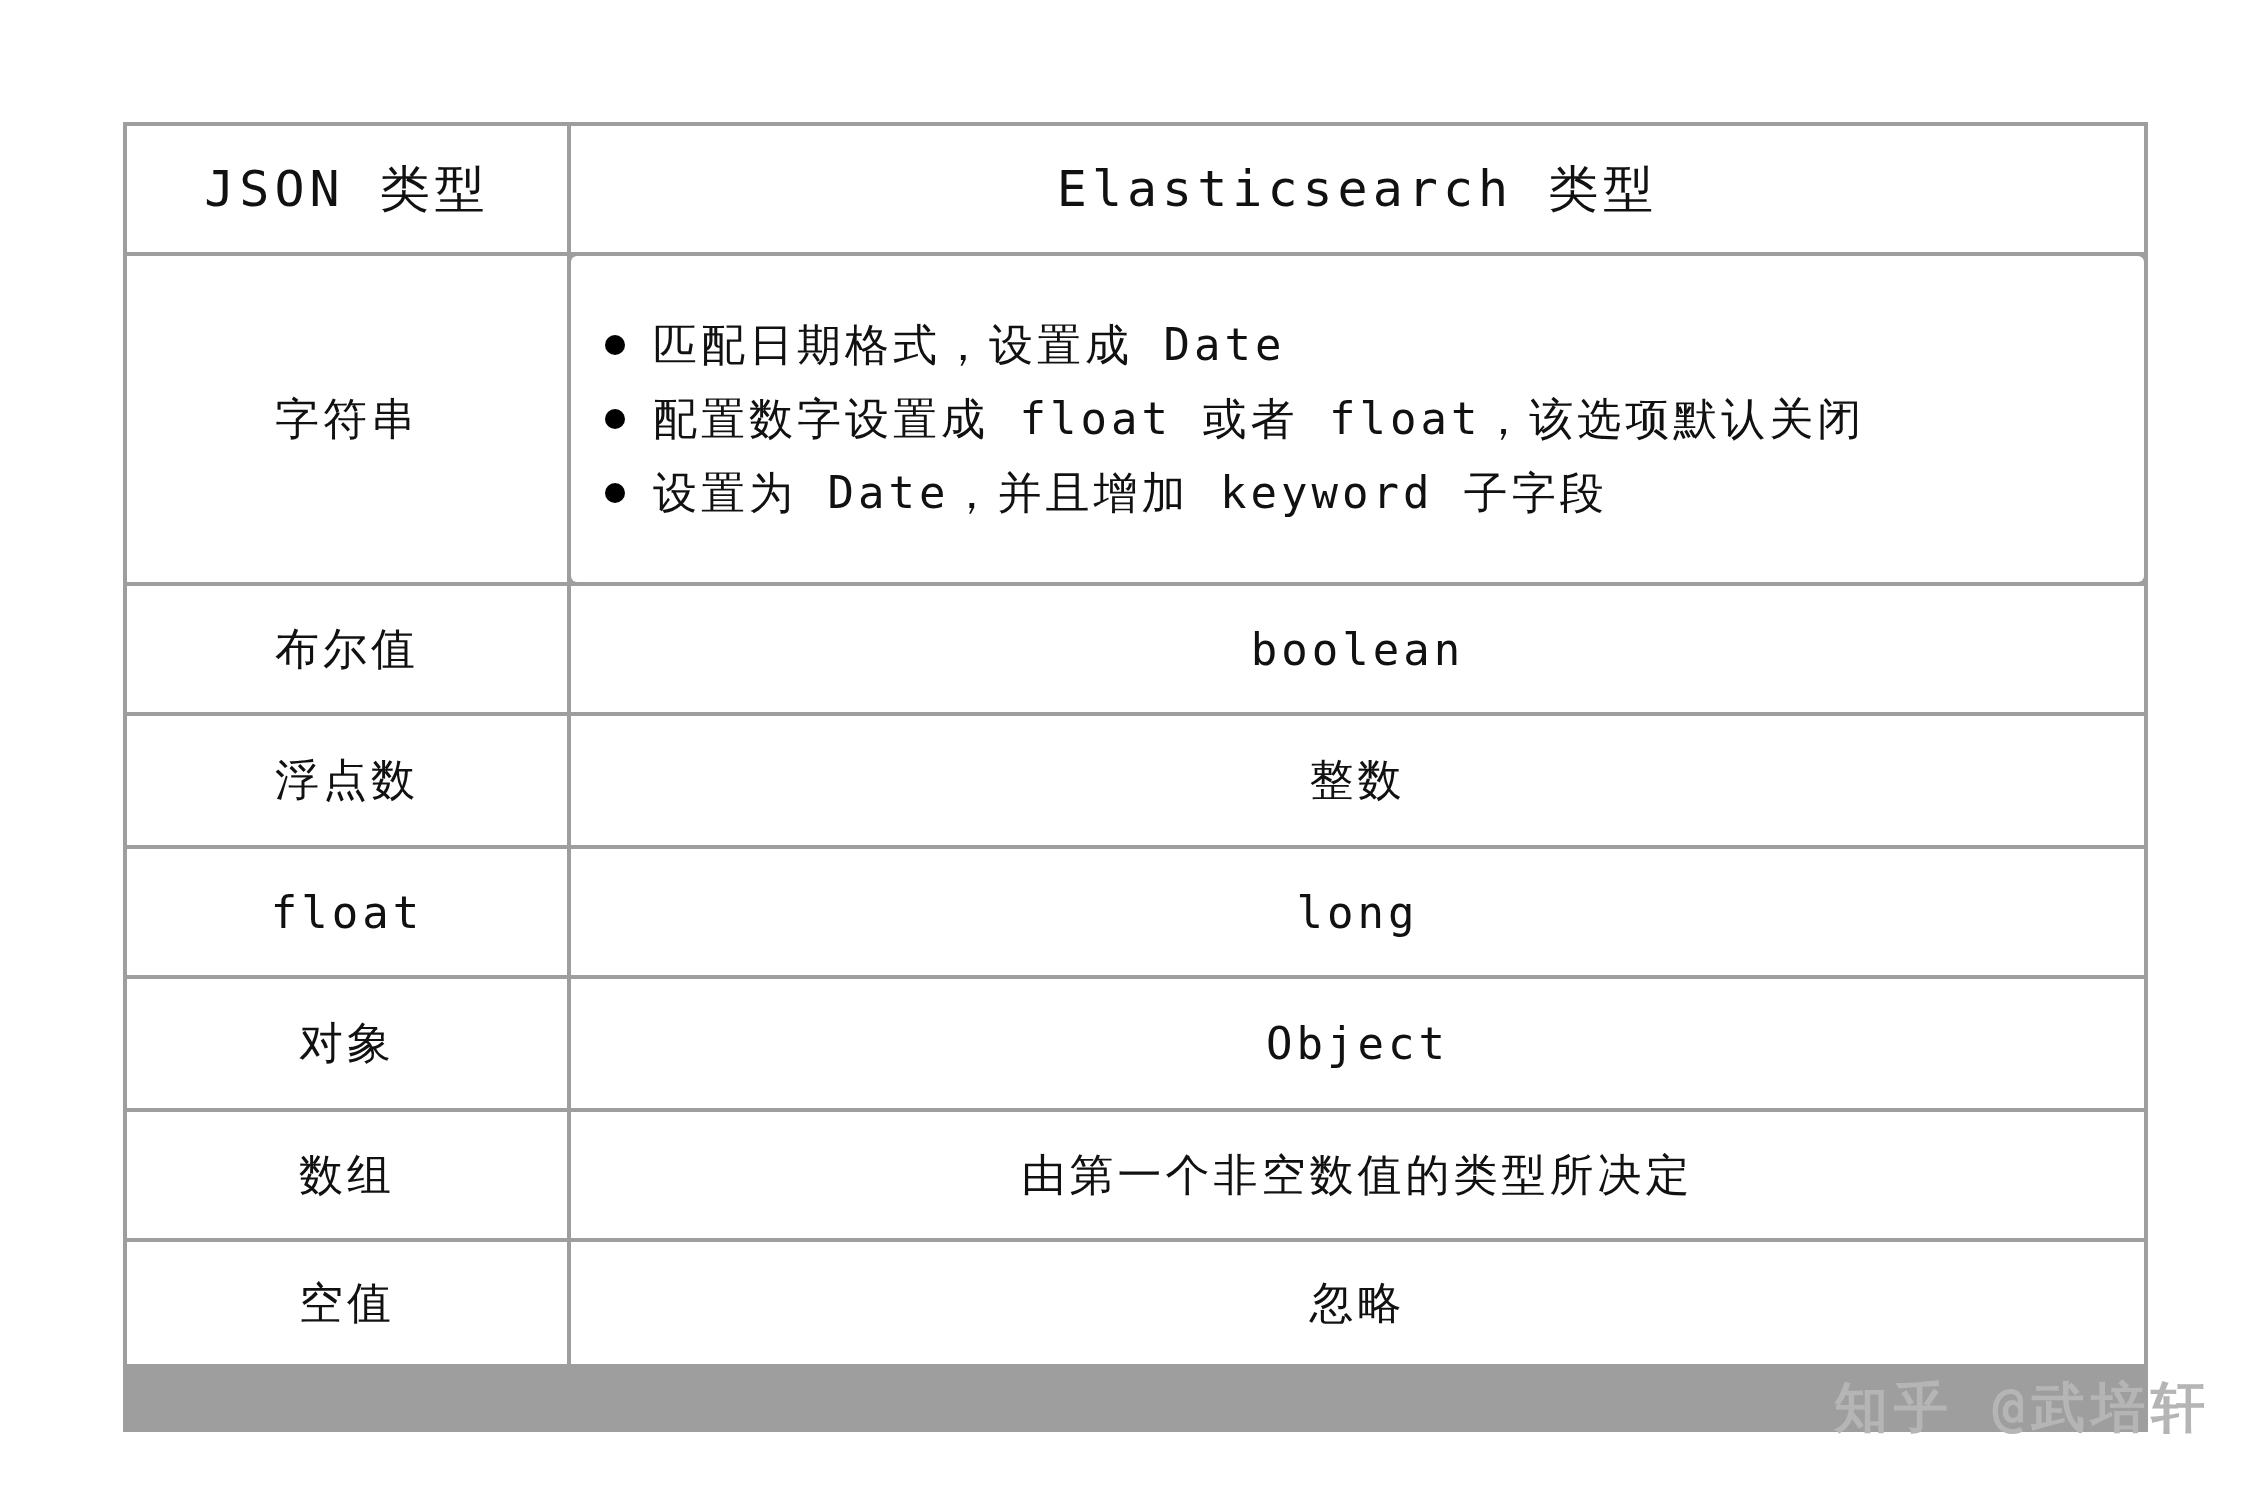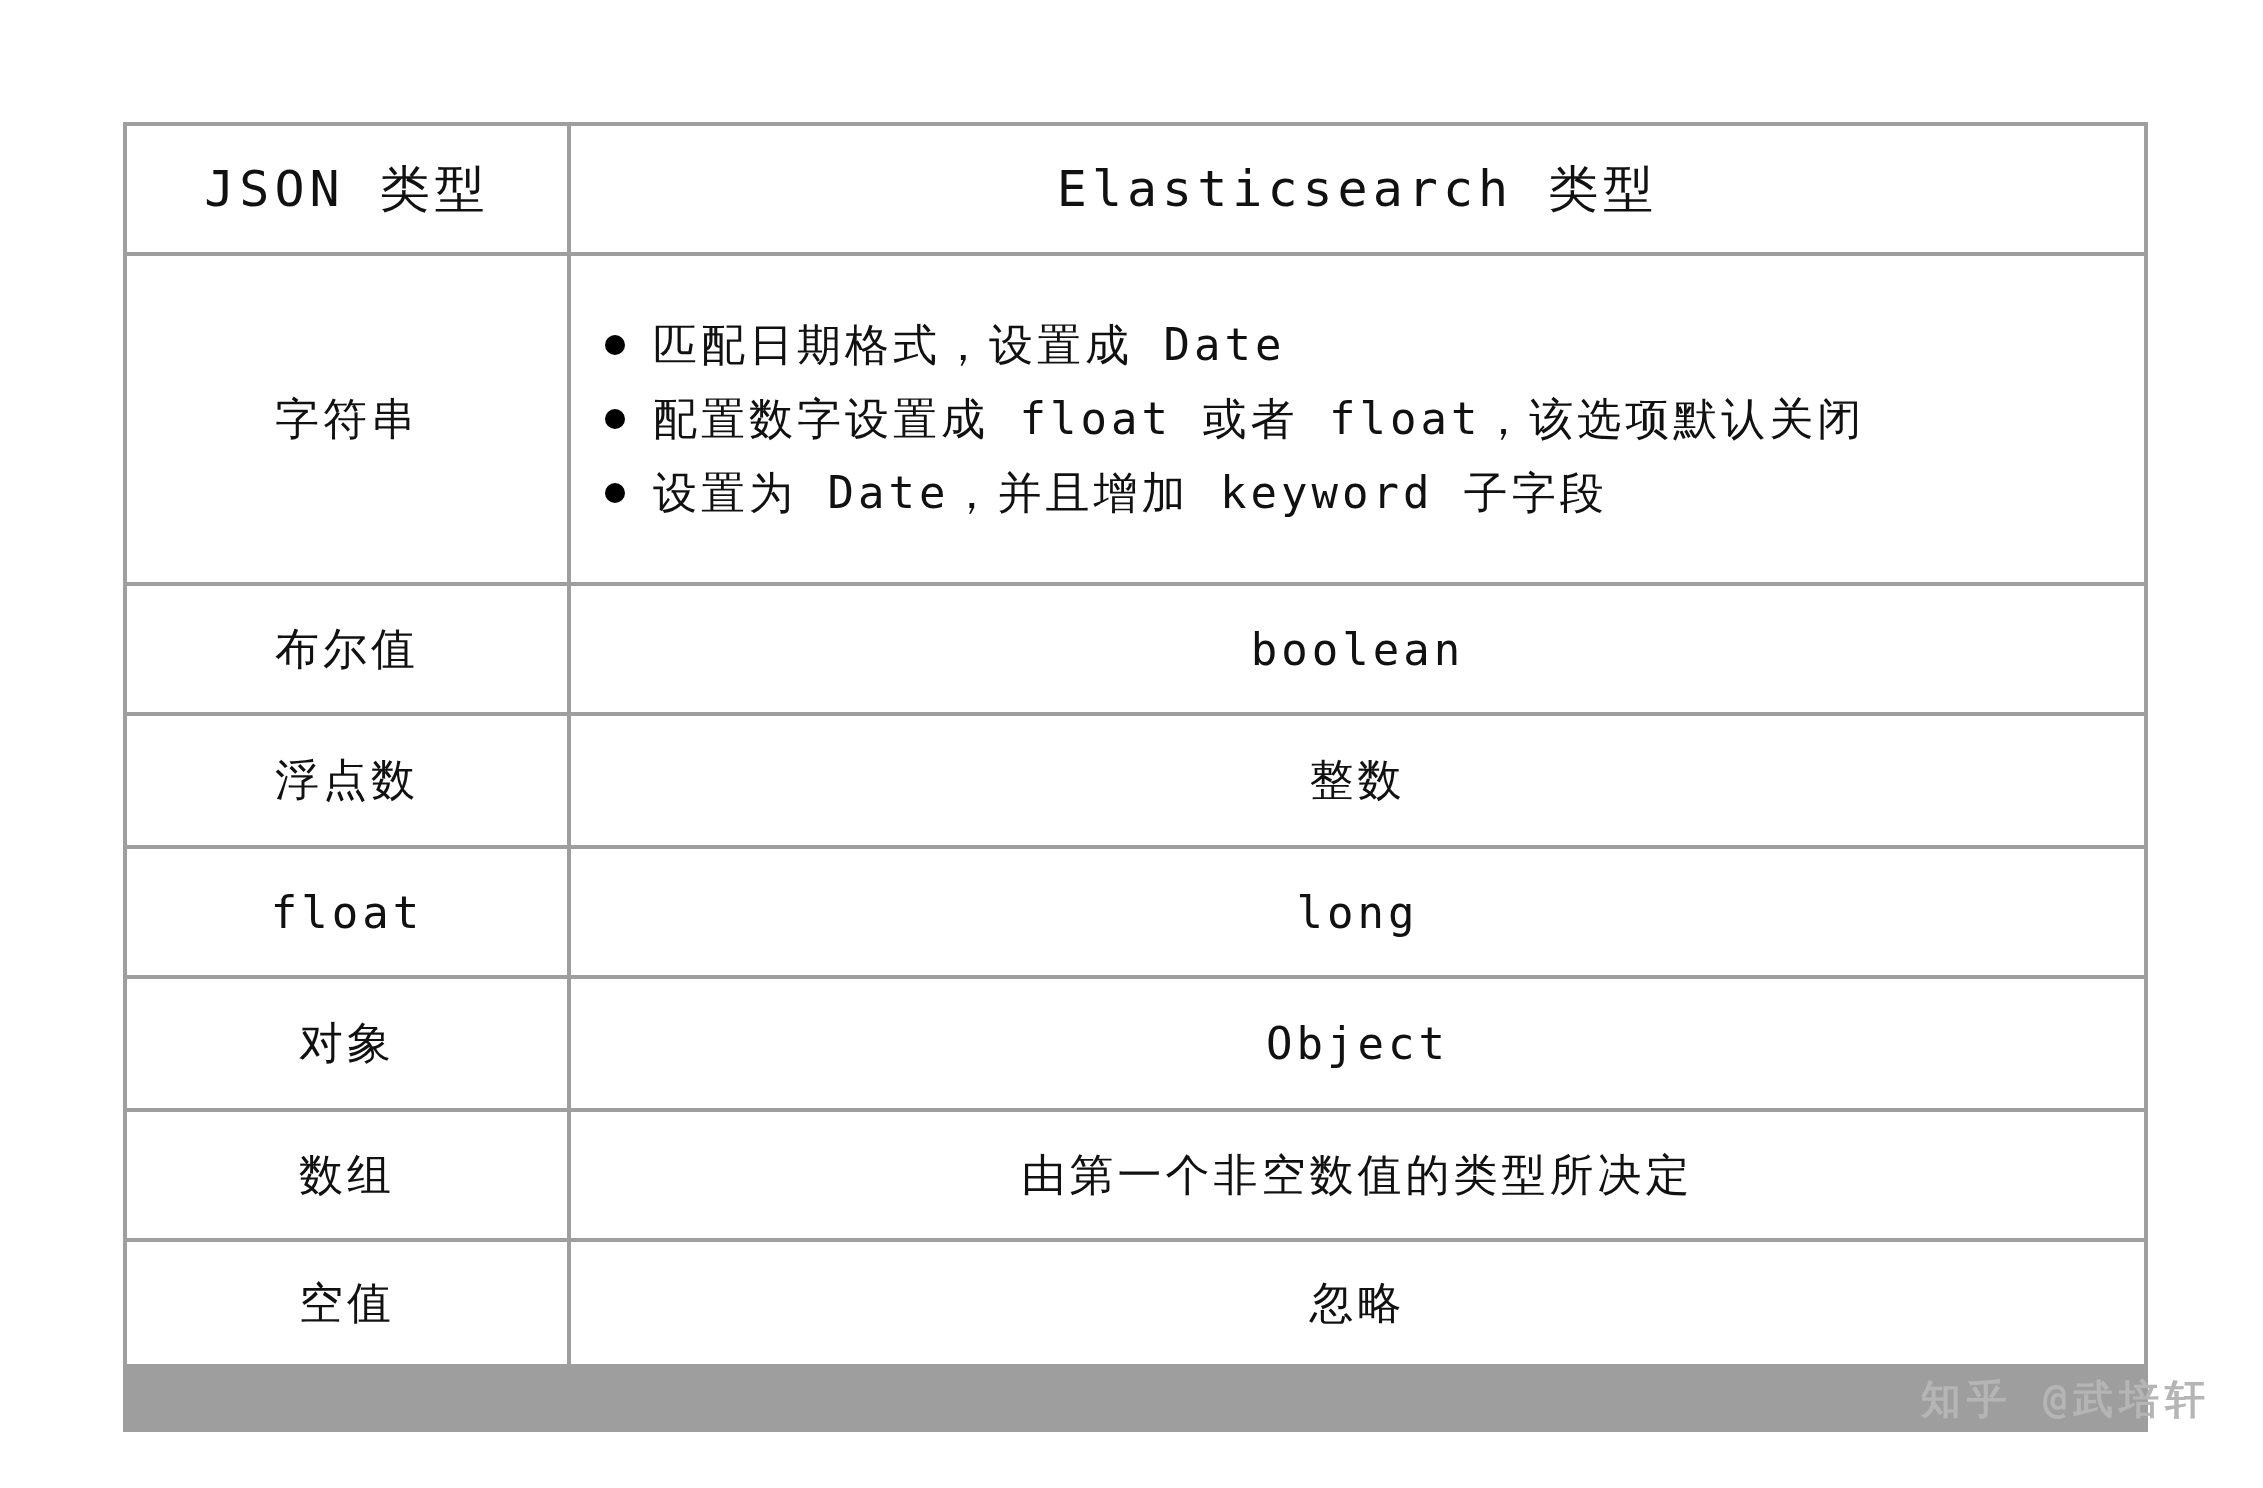--- a/index.html
+++ b/index.html
@@ -41,39 +41,40 @@
   .cell.head {
     font-size: 50px;
     letter-spacing: 5px;
   }
   .cell.bullets {
     flex-direction: column;
     align-items: flex-start;
     justify-content: center;
     padding-left: 34px;
     box-sizing: border-box;
+    border-radius: 6px;
   }
   .bullet-item {
     display: flex;
     align-items: center;
     height: 74px;
   }
   .dot {
     width: 20px;
     height: 20px;
     border-radius: 50%;
     background: #000000;
     margin-right: 28px;
     flex: 0 0 auto;
   }
   .watermark {
     position: absolute;
     top: 1372px;
     right: 52px;
-    font-size: 40px;
+    font-size: 54px;
     font-weight: bold;
     letter-spacing: 6px;
     color: #b5b5b5;
     white-space: nowrap;
   }
 </style>
 </head>
 <body>
 
 <div class="table-grid">

